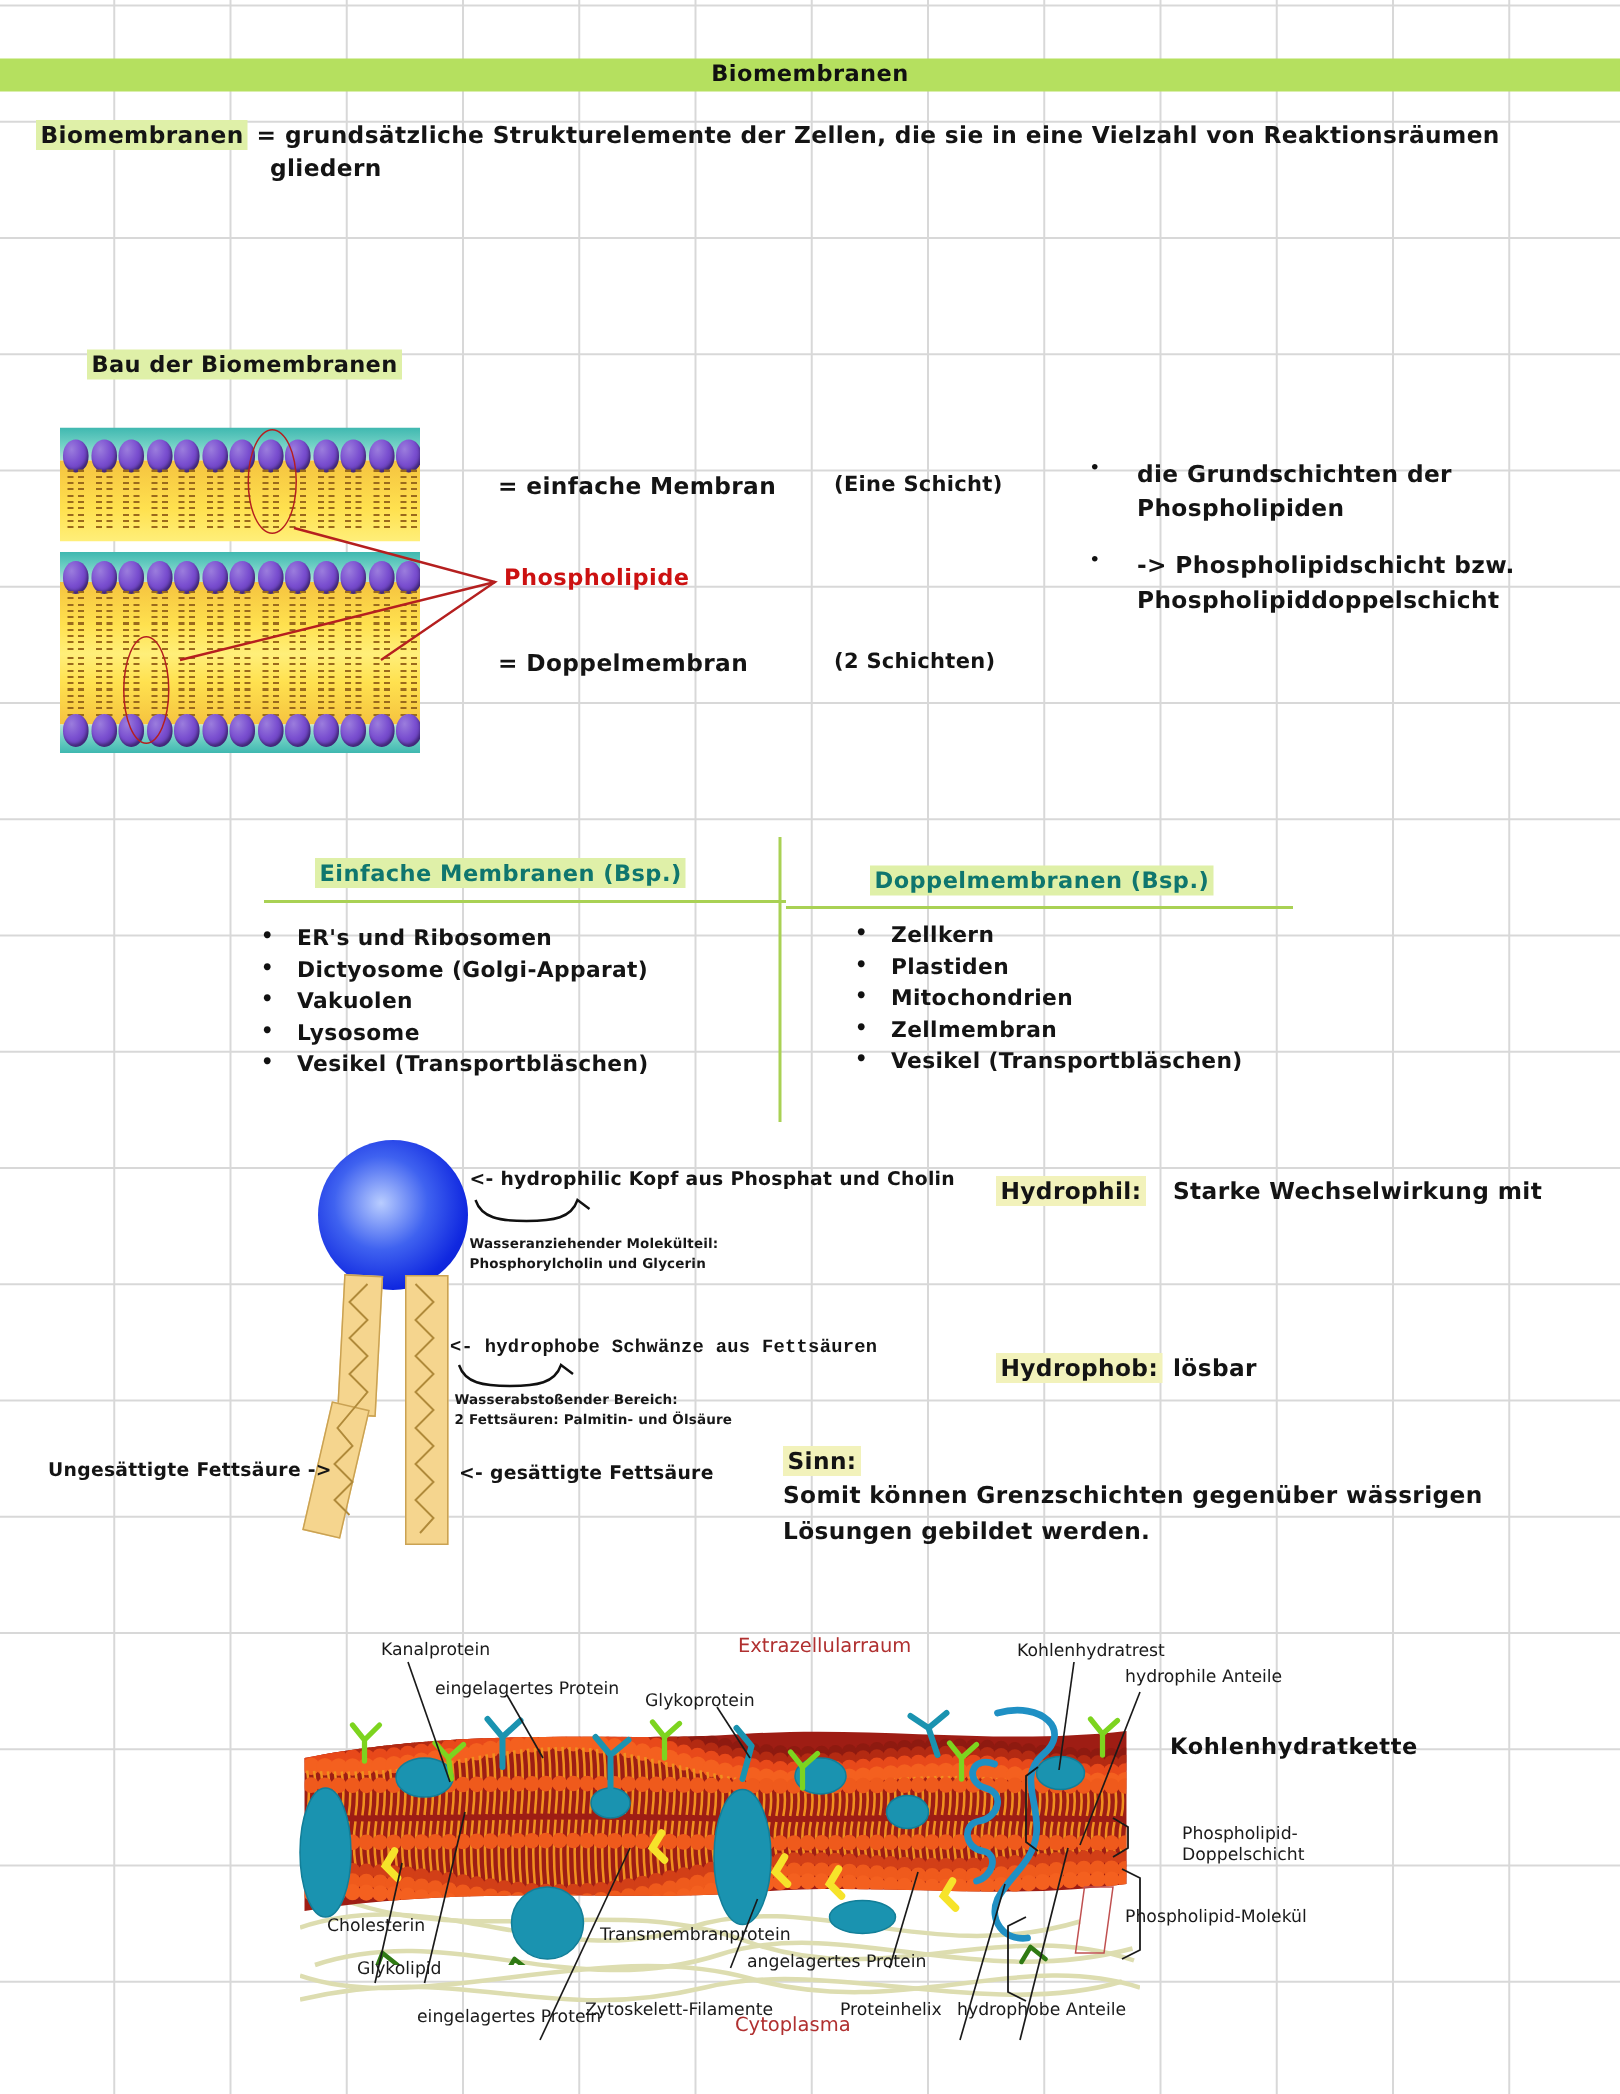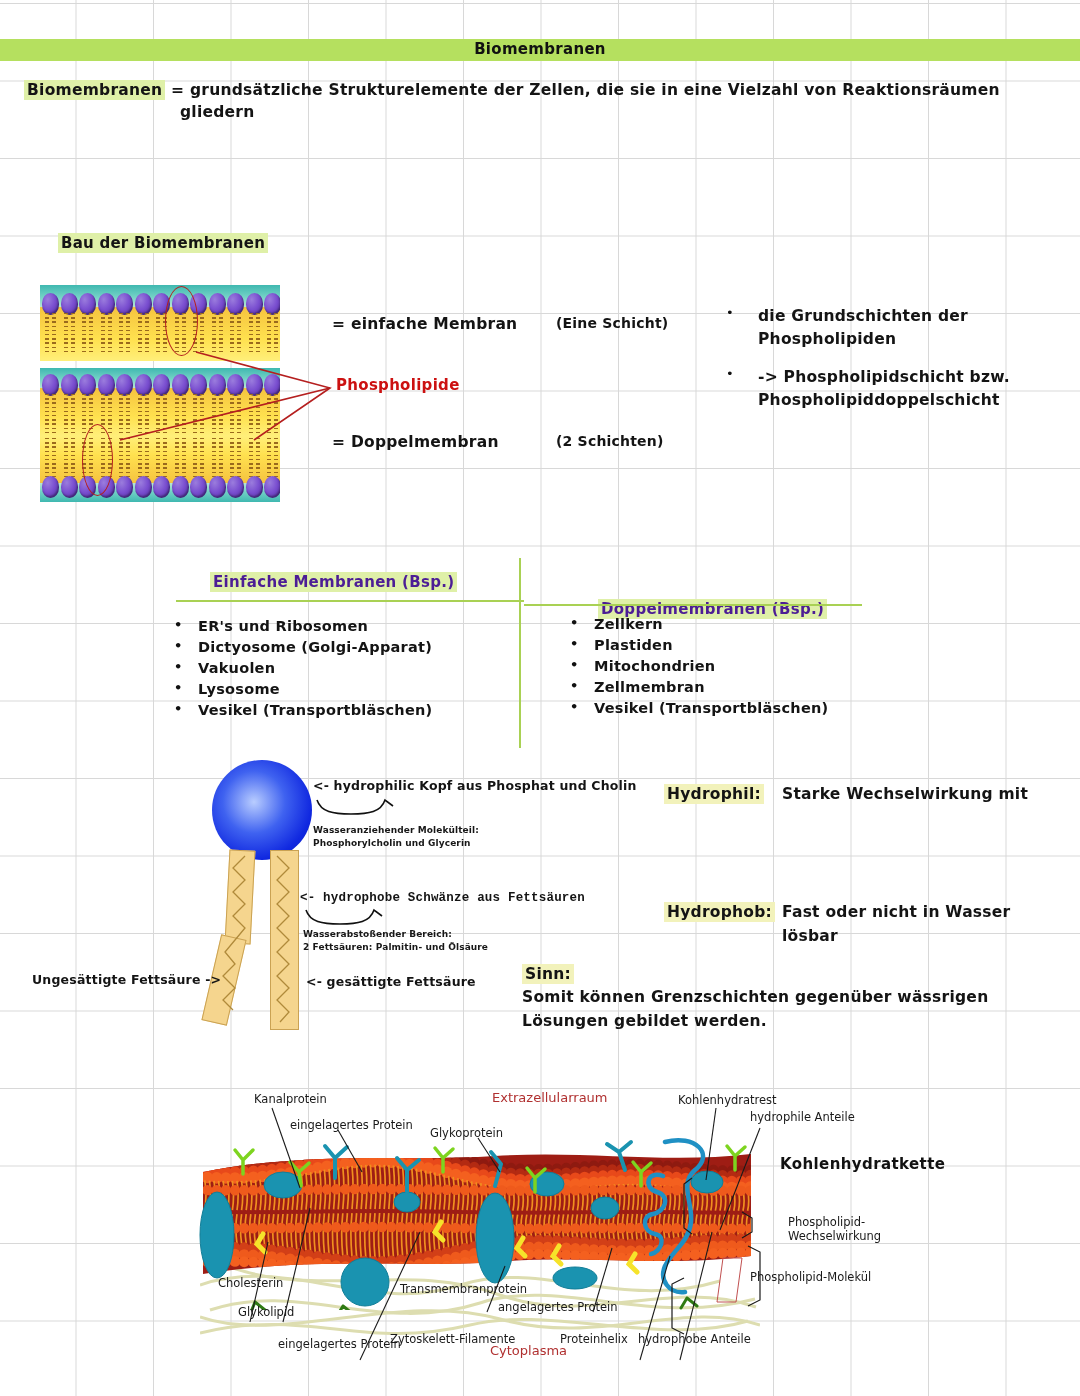--- a/index.html
+++ b/index.html
@@ -112,21 +112,21 @@
   .redcircle {
     position: absolute;
     border: 1.6px solid #b51f1f;
     border-radius: 50%;
     background: transparent;
   }
 
   
   .col-head {
     font-family: "DejaVu Sans", sans-serif;
-    font-weight: bold; font-size: 15px; color: #4c1d95;
+    font-weight: bold; font-size: 15px; color: #0f766e;
     letter-spacing: .3px;
   }
   .hrule { position: absolute; height: 2px; background: #a9d154; }
   .vrule { position: absolute; width: 2px; background: #a9d154; }
   ul.bul {
     list-style: none; margin: 0; padding: 0;
   }
   ul.bul li {
     position: relative;
     padding-left: 34px;
@@ -371,21 +371,21 @@
         <div>Phospholipiddoppelschicht</div>
       </div>
     </div>
   </div>
 
   <div class="abs col-head" style="left:210px; top:573px;">
     <span class="hl-green">Einfache Membranen (Bsp.)</span>
   </div>
   <div class="abs hrule" style="left:176px; top:600px; width:348px;"></div>
 
-  <div class="abs col-head" style="left:598px; top:578px;margin-top:22px;">
+  <div class="abs col-head" style="left:580px; top:578px;">
     <span class="hl-green">Doppelmembranen (Bsp.)</span>
   </div>
   <div class="abs hrule" style="left:524px; top:604px; width:338px;"></div>
 
   <div class="abs vrule" style="left:519px; top:558px; height:190px;"></div>
 
   <ul class="abs bul" style="left:164px; top:618px; width:360px;" id="list-single">
       <li>ER's und Ribosomen</li>
       <li>Dictyosome (Golgi-Apparat)</li>
       <li>Vakuolen</li>
@@ -443,21 +443,20 @@
     <span class="hl-yellow">Hydrophil:</span>
   </div>
   <div class="abs notes-text" style="left:782px; top:782px; width:290px; line-height:1.55;">
     <div>Starke Wechselwirkung mit</div>
   </div>
 
   <div class="abs notes-text" style="left:664px; top:900px;">
     <span class="hl-yellow">Hydrophob:</span>
   </div>
   <div class="abs notes-text" style="left:782px; top:900px; width:290px; line-height:1.55;">
-    <div>Fast oder nicht in Wasser</div>
     <div>lösbar</div>
   </div>
 
   <div class="abs notes-text" style="left:522px; top:962px;">
     <span class="hl-yellow">Sinn:</span>
   </div>
   <div class="abs notes-text" style="left:522px; top:985px; width:540px; line-height:1.55;">
     <div>Somit können Grenzschichten gegenüber wässrigen</div>
     <div>Lösungen gebildet werden.</div>
   </div>
@@ -1409,21 +1408,21 @@
     <div class="bio-label" style="left:678px; top:33px;">Kohlenhydratrest</div>
     <div class="bio-label" style="left:750px; top:50px;">hydrophile Anteile</div>
 
     <div class="bio-label-red" style="left:492px; top:30px;">Extrazellularraum</div>
     <div class="bio-label-red" style="left:490px; top:283px;">Cytoplasma</div>
 
     <div class="bio-label-big" style="left:780px; top:95px;">Kohlenhydratkette</div>
 
     <div class="bio-label" style="left:788px; top:155px;">
       <div>Phospholipid-</div>
-      <div>Wechselwirkung</div>
+      <div>Doppelschicht</div>
     </div>
     <div class="bio-label" style="left:750px; top:210px;">Phospholipid-Molekül</div>
 
     <div class="bio-label" style="left:218px; top:216px;">Cholesterin</div>
     <div class="bio-label" style="left:238px; top:245px;">Glykolipid</div>
     <div class="bio-label" style="left:278px; top:277px;">eingelagertes Protein</div>
     <div class="bio-label" style="left:390px; top:272px;">Zytoskelett-Filamente</div>
     <div class="bio-label" style="left:400px; top:222px;">Transmembranprotein</div>
     <div class="bio-label" style="left:498px; top:240px;">angelagertes Protein</div>
     <div class="bio-label" style="left:560px; top:272px;">Proteinhelix</div>

